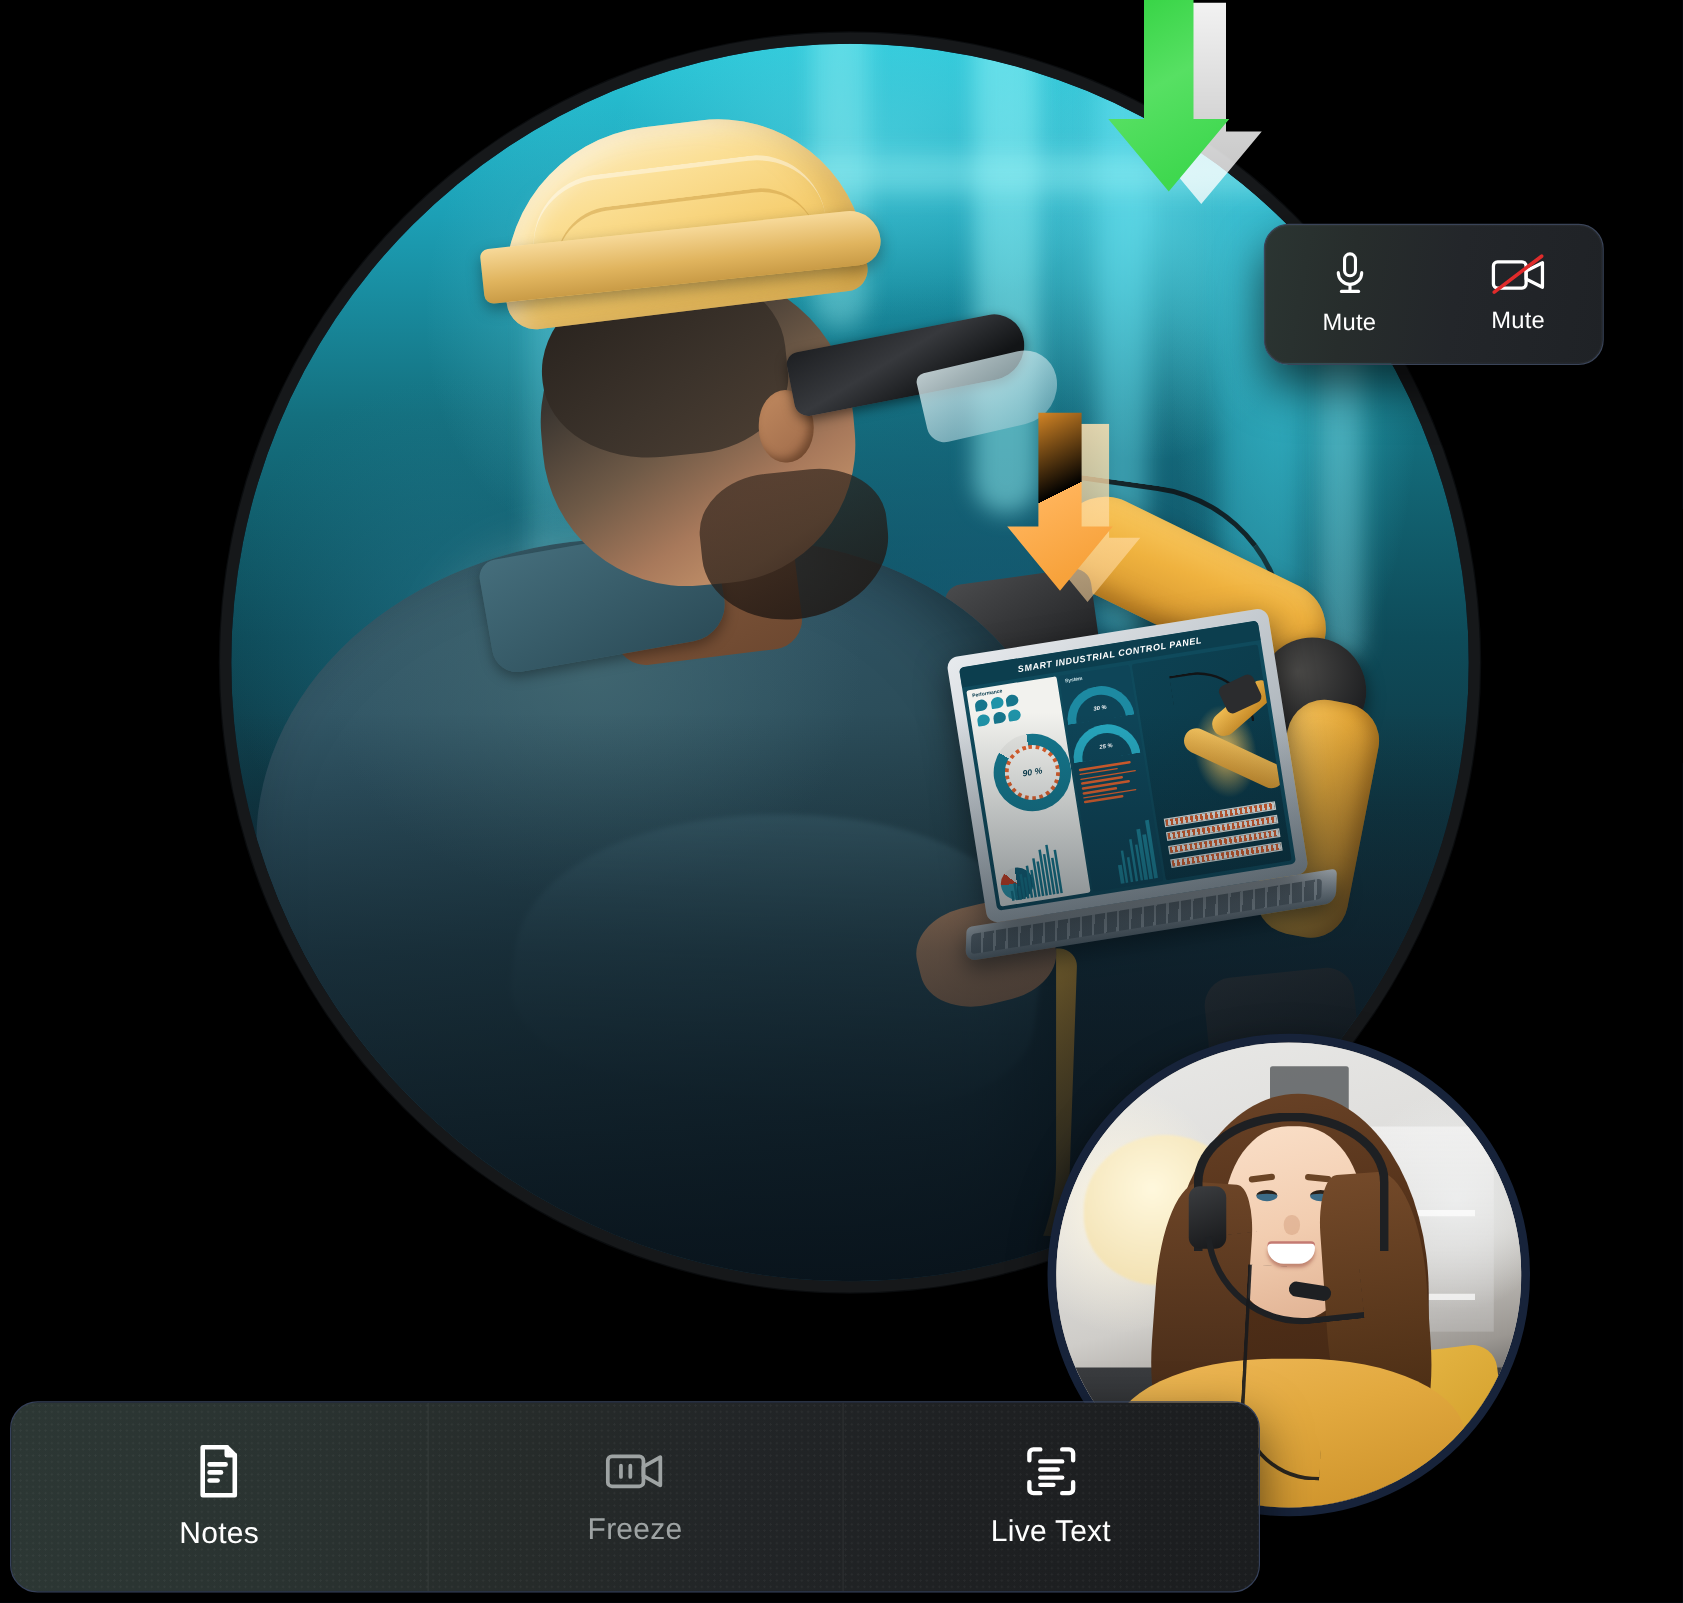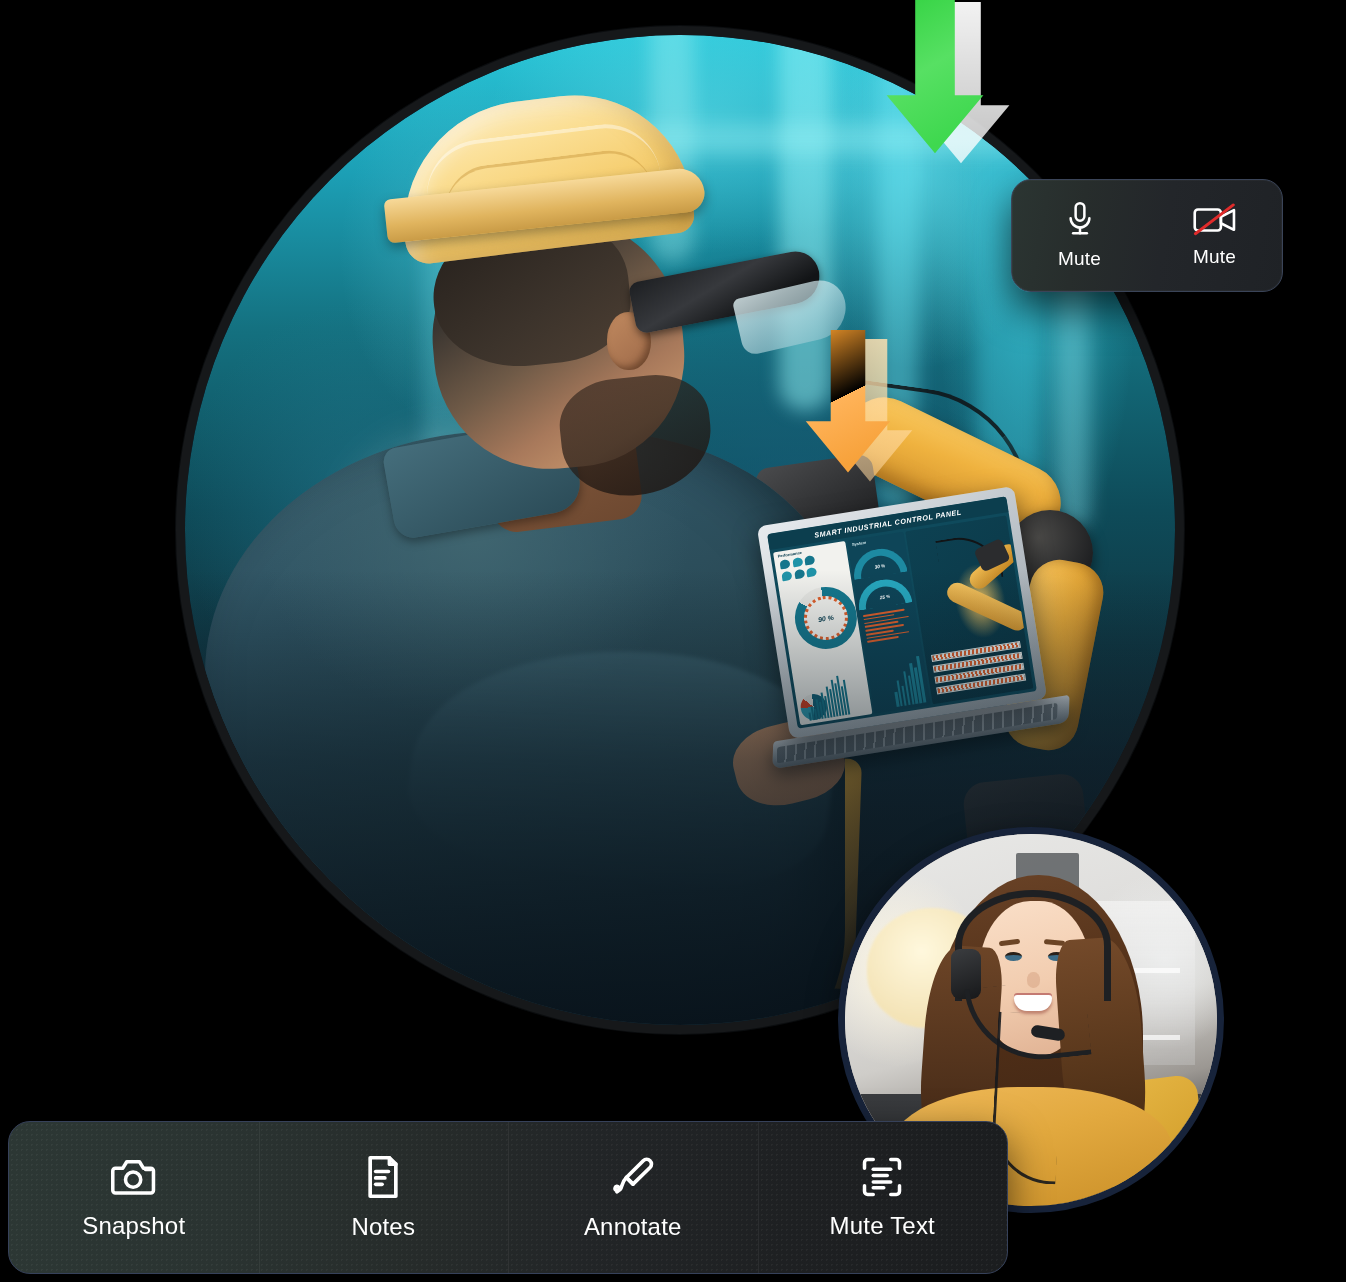--- a/index.html
+++ b/index.html
@@ -668,68 +668,59 @@
         </svg>
       </span>
       <span class="tp-label">Mute</span>
     </div>
 
   </div>
 
   <div class="toolbar">
 
 
-    <div class="tb-btn">
-      <span>
-        <svg class="ic" width="46" height="42" viewBox="0 0 26 23">
-          <path d="M2.5 6.5h4.2l2.2-3.6h7.2l2.2 3.6h4.2a1.5 1.5 0 0 1 1.5 1.5v11a1.5 1.5 0 0 1-1.5 1.5h-20A1.5 1.5 0 0 1 1 19V8a1.5 1.5 0 0 1 1.5-1.5Z"></path>
-          <circle cx="12.5" cy="13" r="4.3"></circle>
-          <line x1="19.5" y1="7.3" x2="22.5" y2="7.3"></line>
-        </svg>
-      </span>
-      <span class="tb-label">Snapshot</span>
-    </div>
 
     <div class="tb-btn">
       <span>
         <svg class="ic" width="34" height="44" viewBox="0 0 18 24">
           <path d="M2 1.5h10.5L16 5v17.5H2Z"></path>
           <path d="M12.5 1.5V5H16"></path>
           <line x1="5" y1="9" x2="12" y2="9"></line>
           <line x1="5" y1="12.5" x2="10" y2="12.5"></line>
           <line x1="5" y1="16" x2="8.5" y2="16"></line>
         </svg>
       </span>
       <span class="tb-label">Notes</span>
     </div>
 
-    <div class="tb-btn">
+
+    <div class="tb-btn dim">
       <span>
-        <svg class="ic" width="44" height="44" viewBox="0 0 24 24">
-          <path d="M21.3 3.1a2.6 2.6 0 0 0-3.7 0L8.4 12.3l3.6 3.6 9.3-9.1a2.6 2.6 0 0 0 0-3.7Z"></path>
-          <path d="M8.4 12.3 12 15.9"></path>
-          <path d="M8.4 12.3c-1.9 1.9-2.2 3.3-2.6 4.8-.3 1.3-1.2 2.3-2.3 2.3-1 0-1.6-.8-1.2-1.7.3-.8 1.3-.9 1.8-.2.6.8.2 2.1-.9 2.6"></path>
+        <svg class="ic" width="48" height="38" viewBox="0 0 32 24">
+          <rect x="1.5" y="4" width="19" height="16" rx="2.2"></rect>
+          <line x1="8.5" y1="9" x2="8.5" y2="15"></line>
+          <line x1="13.5" y1="9" x2="13.5" y2="15"></line>
+          <path d="M20.5 9.5 L29.5 4.5 L29.5 19.5 L20.5 14.5 Z"></path>
         </svg>
       </span>
-      <span class="tb-label">Annotate</span>
-    </div>
-
+      <span class="tb-label">Freeze</span>
+    </div>
 
 
     <div class="tb-btn">
       <span>
         <svg class="ic" width="42" height="42" viewBox="0 0 24 24">
           <path d="M2 7V3.8A1.8 1.8 0 0 1 3.8 2H7"></path>
           <path d="M17 2h3.2A1.8 1.8 0 0 1 22 3.8V7"></path>
           <path d="M22 17v3.2a1.8 1.8 0 0 1-1.8 1.8H17"></path>
           <path d="M7 22H3.8A1.8 1.8 0 0 1 2 20.2V17"></path>
           <line x1="7" y1="7.5" x2="17" y2="7.5"></line>
           <line x1="7" y1="11.2" x2="15" y2="11.2"></line>
           <line x1="7" y1="14.9" x2="17" y2="14.9"></line>
           <line x1="7" y1="18.2" x2="13" y2="18.2"></line>
         </svg>
       </span>
-      <span class="tb-label">Mute Text</span>
+      <span class="tb-label">Live Text</span>
     </div>
 
   </div>
 
 </div>
 
 </body></html>

